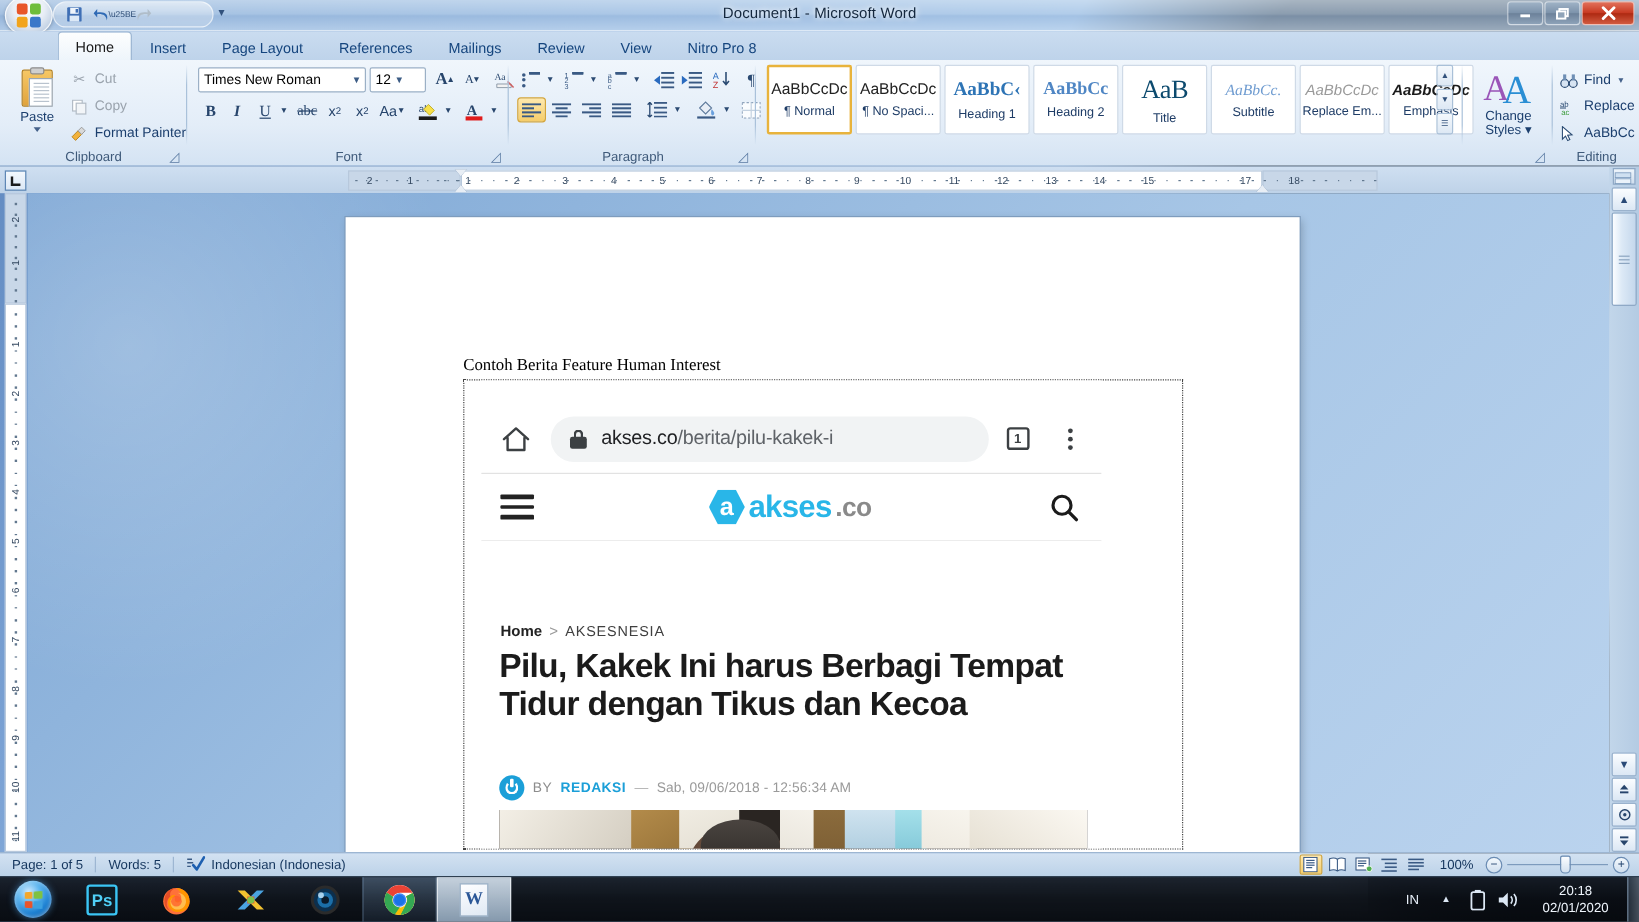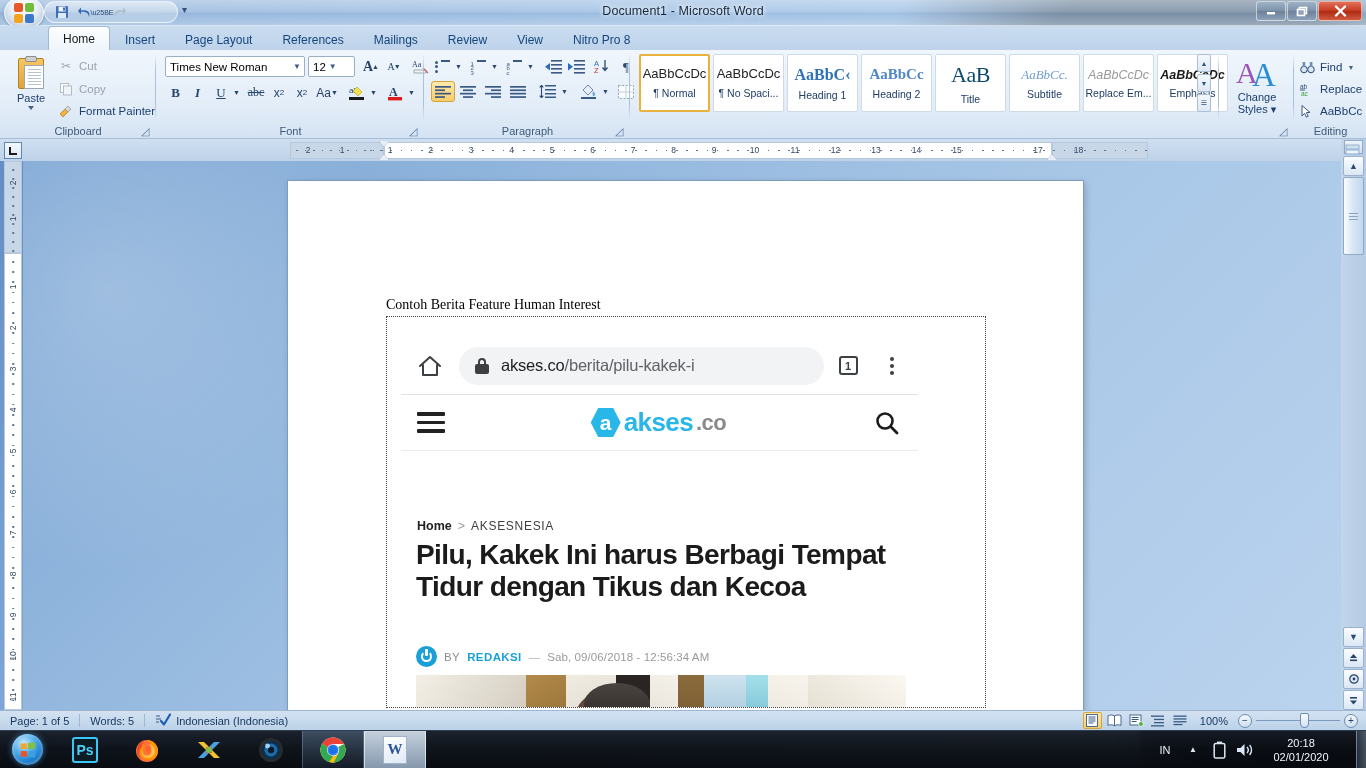--- a/index.html
+++ b/index.html
@@ -334,21 +334,21 @@
     box-shadow:0 0 6px rgba(90,180,255,.55),inset 0 0 4px rgba(255,255,255,.6);
     display:flex;align-items:center;justify-content:center;}
   .flag{width:15px;height:14px;display:grid;grid-template-columns:1fr 1fr;grid-template-rows:1fr 1fr;gap:1.2px;
     transform:perspective(22px) rotateY(-12deg);}
   .flag i{border-radius:1px;}
   .tb-item{width:62px;height:38px;display:flex;align-items:center;justify-content:center;cursor:pointer;}
   .tb-item.running{background:linear-gradient(180deg,rgba(150,190,230,.28),rgba(90,130,180,.12));
     border-left:1px solid rgba(160,200,240,.3);border-right:1px solid rgba(160,200,240,.3);}
   .tb-item.active{background:linear-gradient(180deg,rgba(225,238,250,.85),rgba(185,212,238,.7));
     border:1px solid rgba(255,255,255,.6);}
-  #tray{margin-left:auto;display:flex;align-items:center;gap:0;padding-right:12px;height:38px;}
+  #tray{margin-left:auto;display:flex;align-items:center;gap:0;padding-right:0;height:38px;}
   .tray-ico{width:26px;height:38px;display:flex;align-items:center;justify-content:center;
     color:#dce8f5;font-size:12px;cursor:pointer;}
   #tray-lang{font-size:11px;color:#e6eef8;width:30px;text-align:center;cursor:pointer;}
   #clock{width:86px;text-align:center;color:#eef4fb;font-size:11px;line-height:14px;cursor:pointer;}
   #showdesktop{width:10px;height:38px;background:linear-gradient(90deg,rgba(160,200,240,.18),rgba(200,225,250,.32));
     border-left:1px solid rgba(170,205,240,.4);cursor:pointer;}
 </style>
 </head>
 <body>
 

